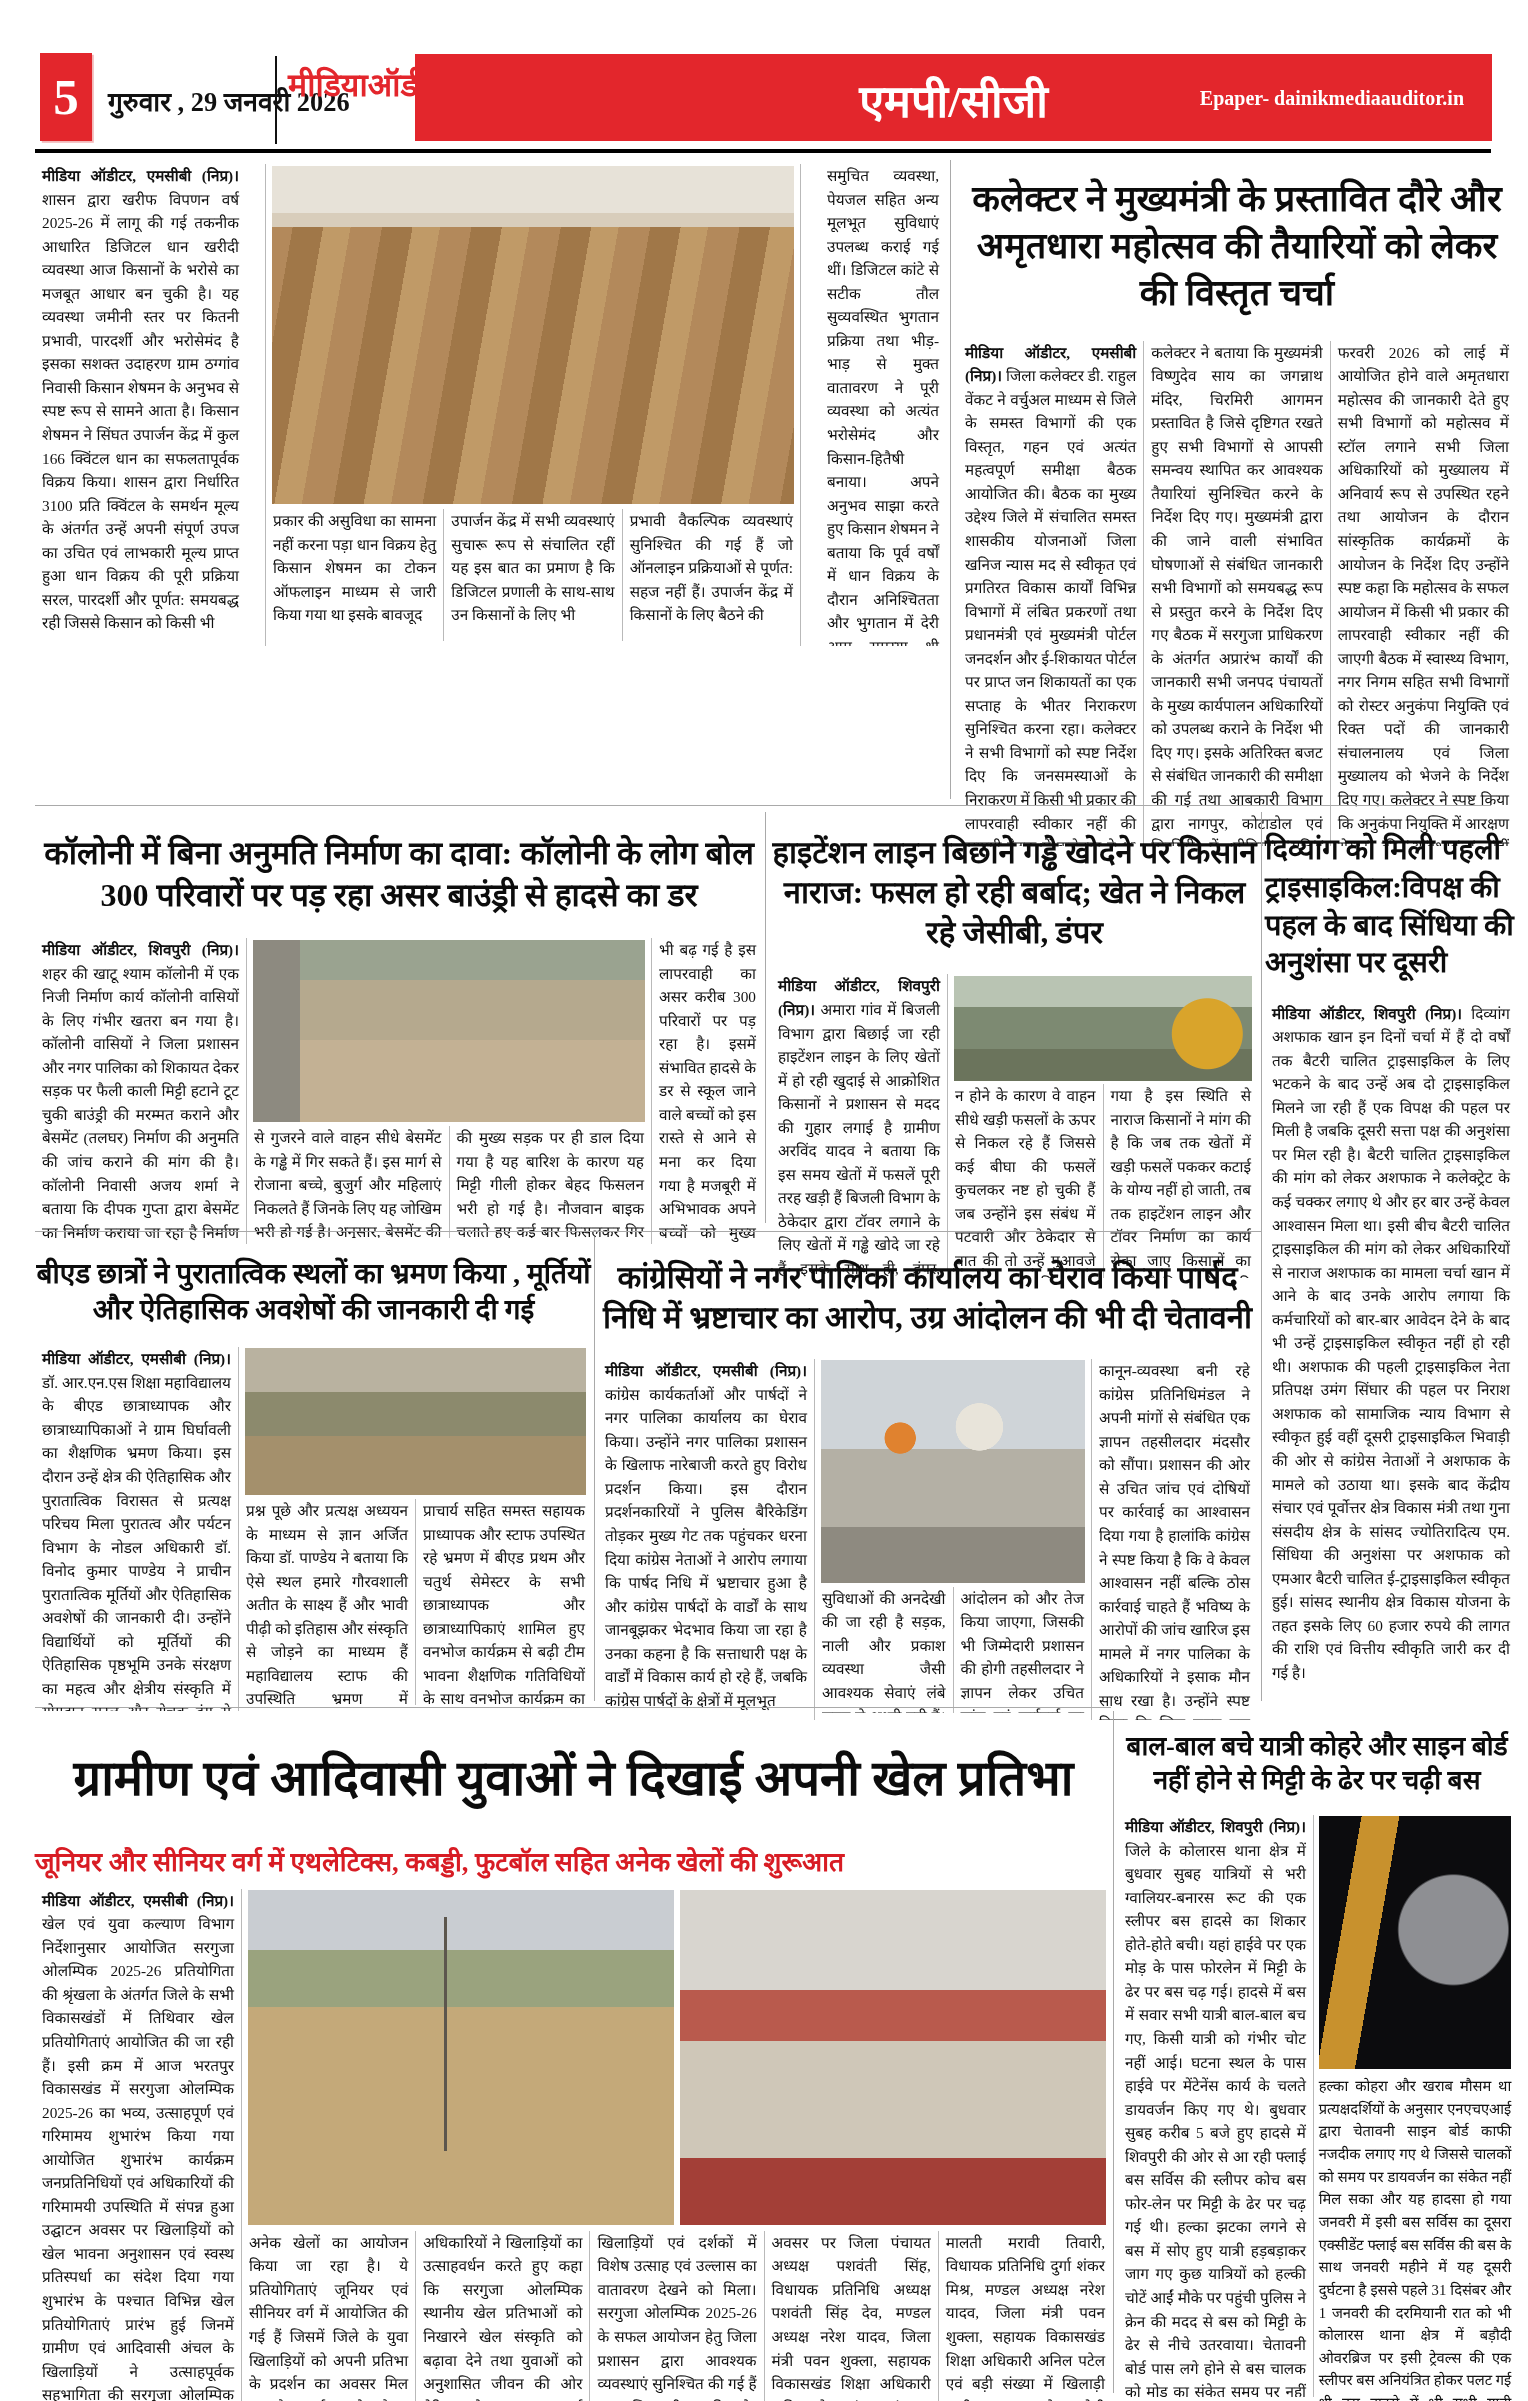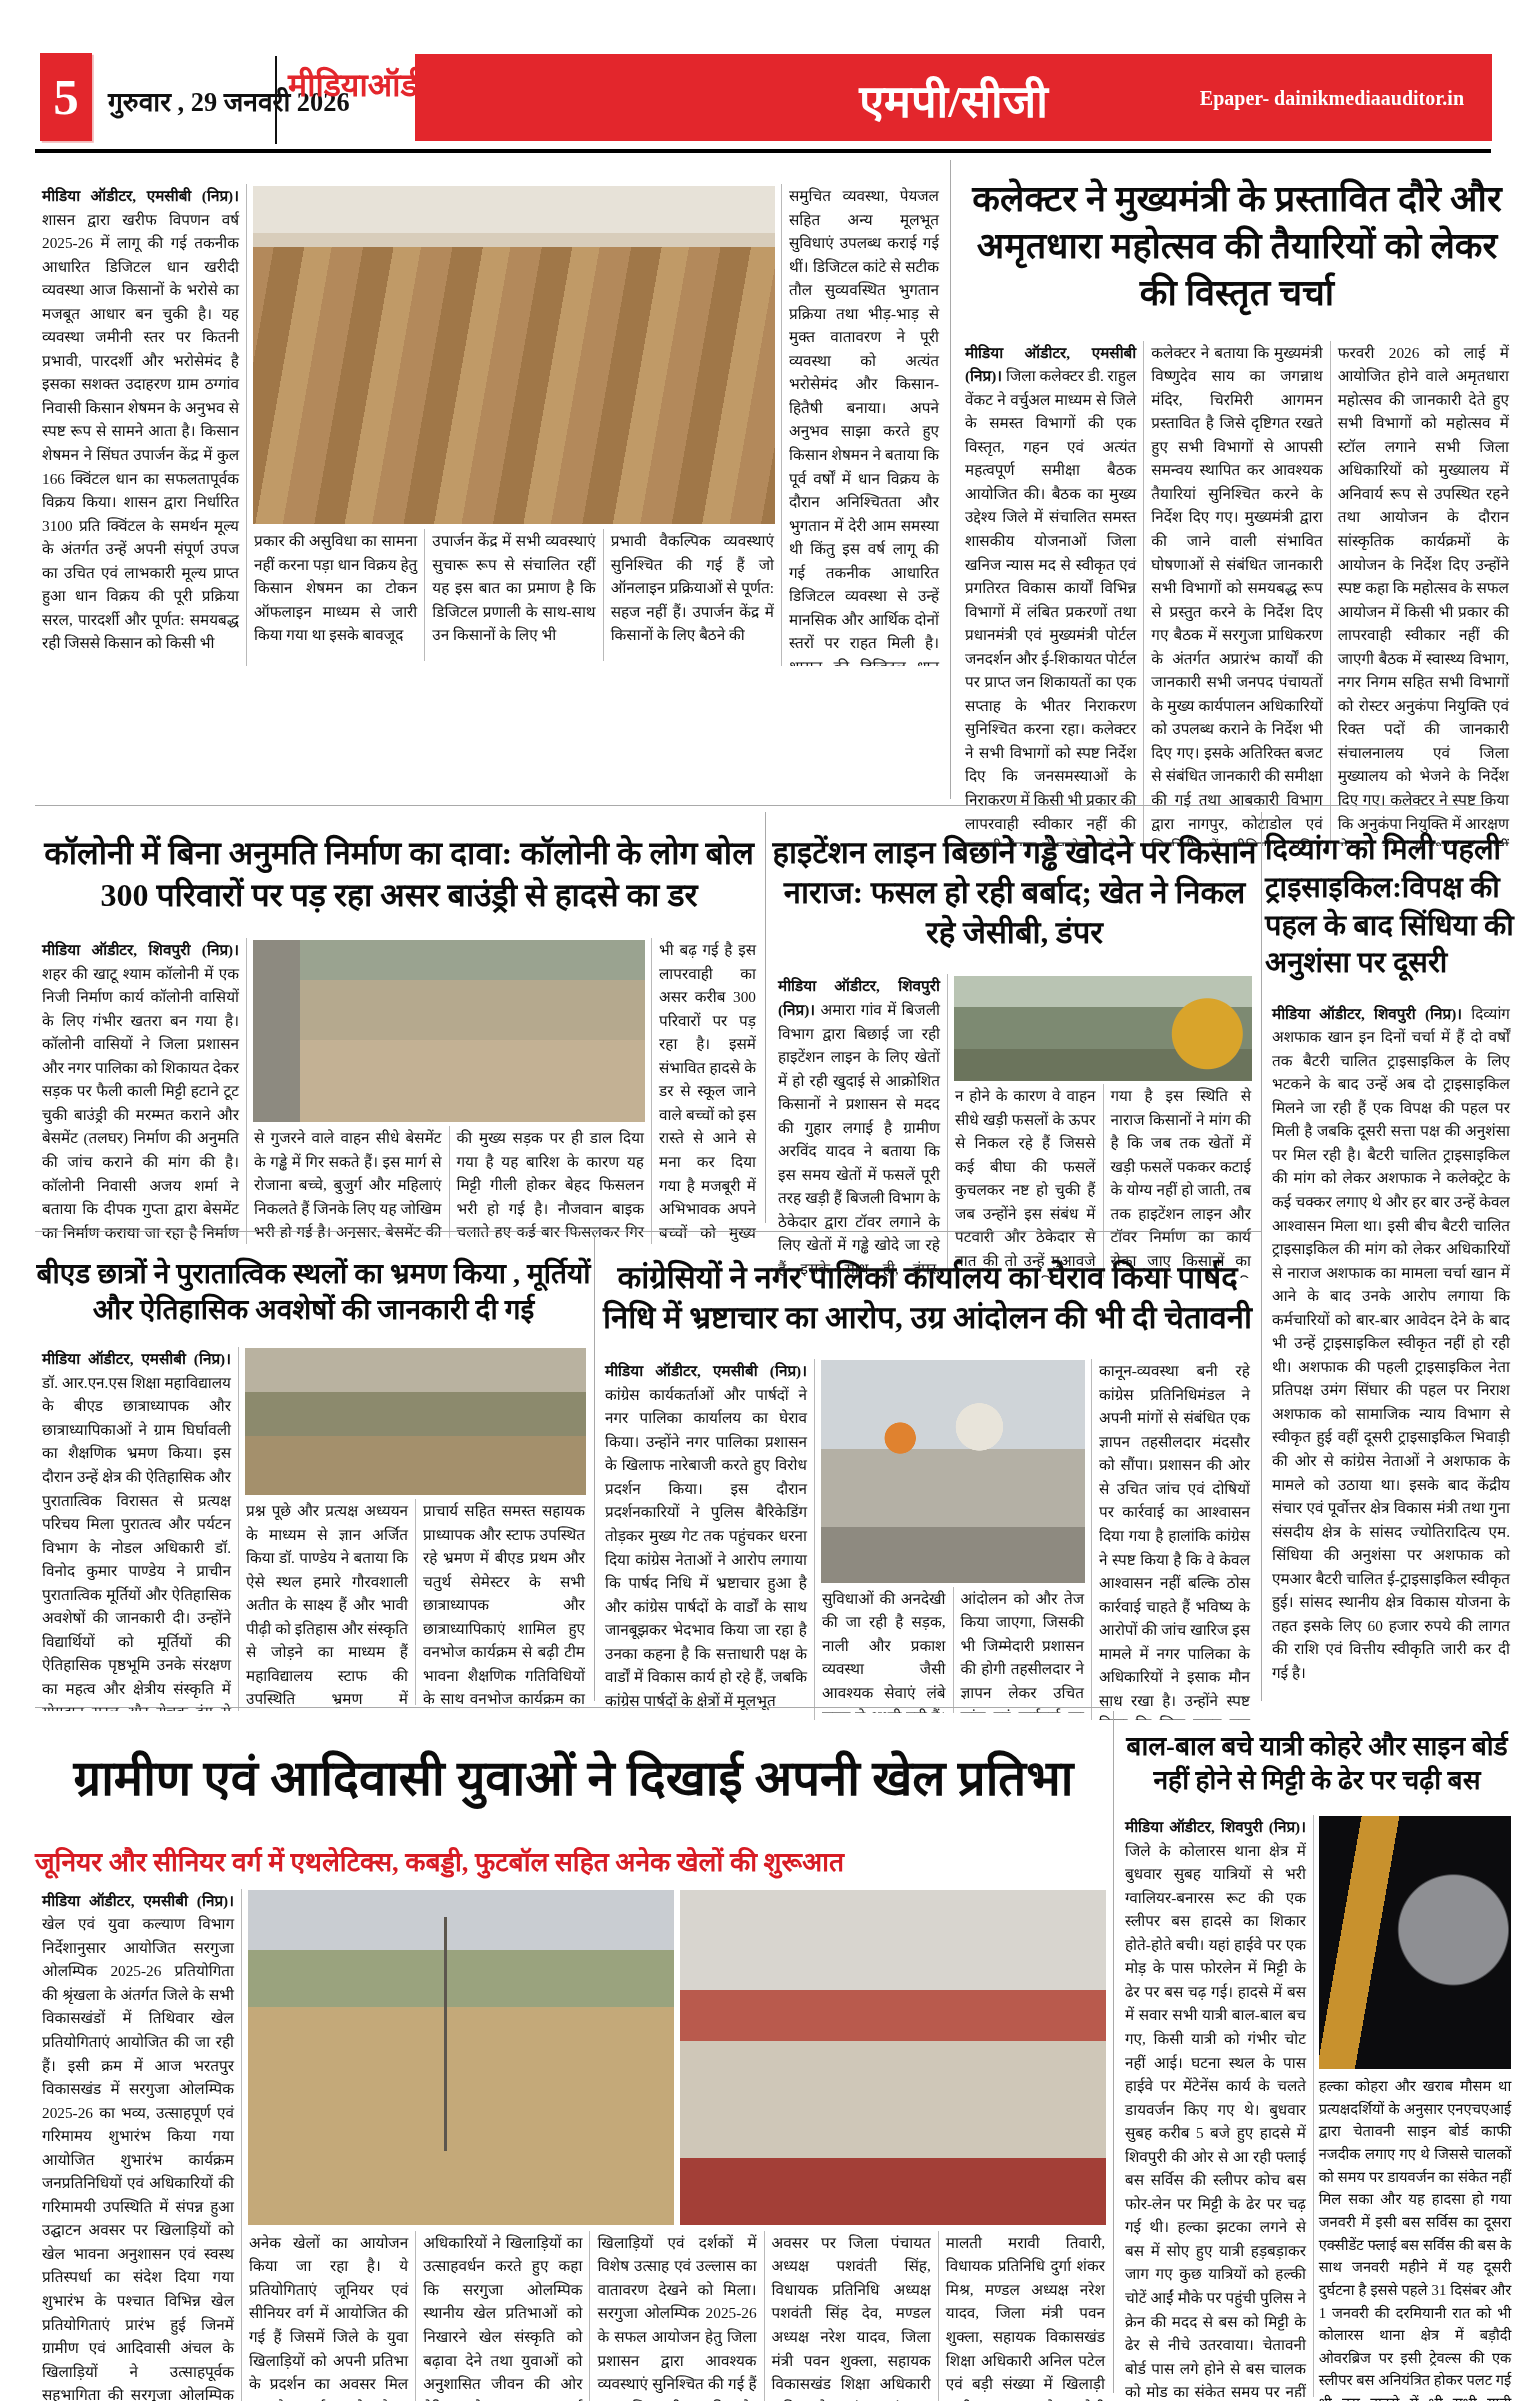--- a/index.html
+++ b/index.html
@@ -22,21 +22,21 @@
   .cols{display:flex;}
   .col{overflow:hidden;text-align:justify;font-size:15.3px;line-height:1.54;padding:0 7px;}
   .col + .col{border-left:1.2px solid #b9b9b9;}
   .byl{font-weight:bold;}
   .photo{background:#cbb694;}
   .rule-v{background:#a9a9a9;width:1.2px;}
   .rule-h{background:#a9a9a9;height:1.2px;}
   
   .aA{left:35px;top:158px;width:911px;height:644px;}
   .aA .atitle{font-size:52px;}
-  .aA-body{display:flex;margin-top:26px;height:482px;}
+  .aA-body{display:flex;margin-top:6px;height:482px;gap:19px;}
   .aA-c1{width:197px;}
   .aA-mid{width:534px;border-left:1.2px solid #b9b9b9;border-right:1.2px solid #b9b9b9;}
   .aA-photo{height:338px;margin:2.4px 5.9px;
       background:linear-gradient(#e7e2d8 0 14%,#d8cdbb 14% 18%,transparent 18%),
       repeating-linear-gradient(100deg,#b3895b 0 31px,#a07748 31px 61px,#c09a67 61px 88px),#b08352;}
   .aA-caps{display:flex;height:132px;margin-top:4.7px;}
   .aA-c4{flex:1;}
   
   .aB{left:958px;top:152px;width:558px;height:649px;}
   .aB .atitle{font-size:36px;}

